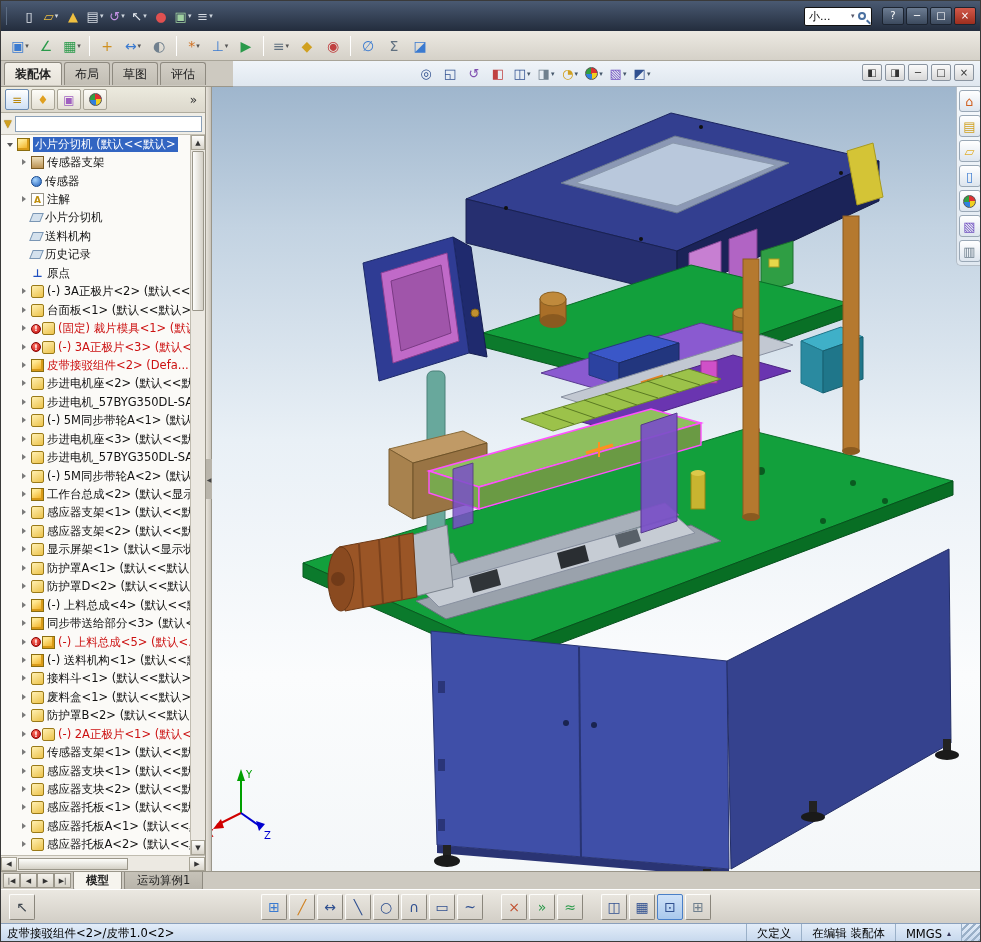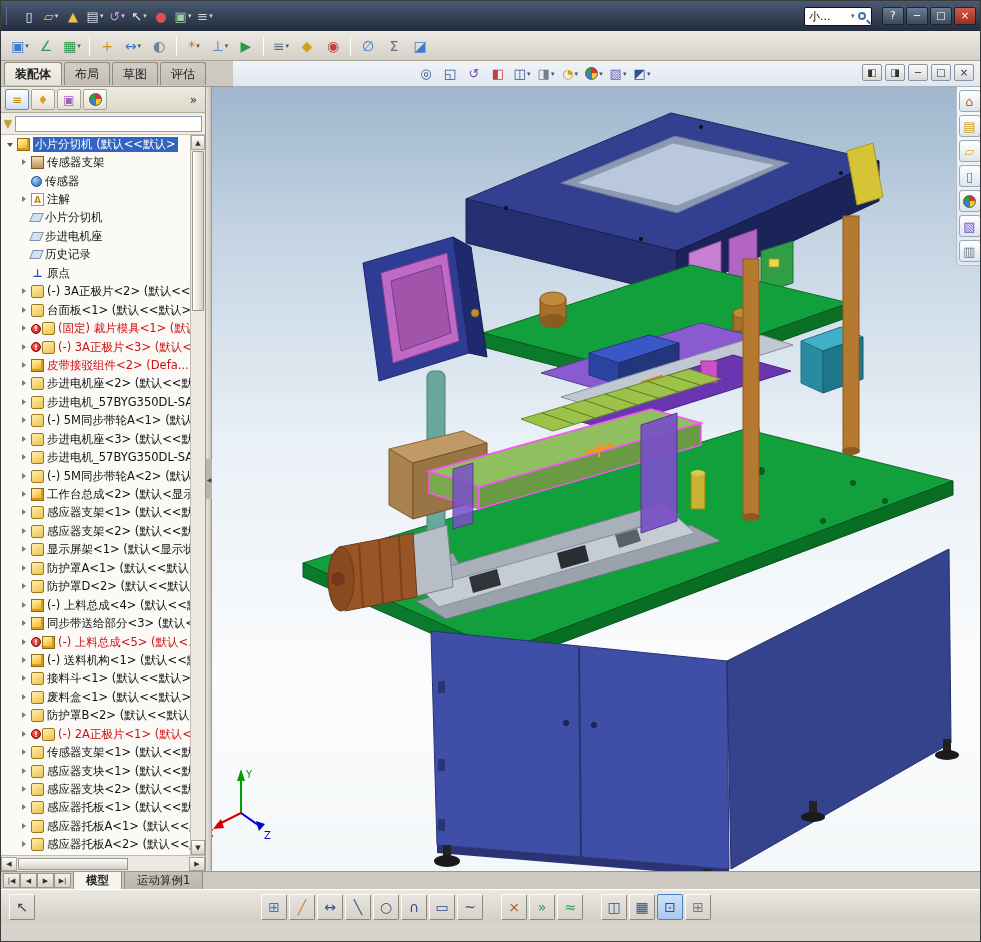--- a/index.html
+++ b/index.html
@@ -319,21 +319,21 @@
               <span class="lbl">注解</span>
             </div>
             <div class="row" style="padding-left: 18px;">
               <span class="exp noexp"></span>
               <span class="ti ti-plane"></span>
               <span class="lbl">小片分切机</span>
             </div>
             <div class="row" style="padding-left: 18px;">
               <span class="exp noexp"></span>
               <span class="ti ti-plane"></span>
-              <span class="lbl">步进电机座</span>
+              <span class="lbl">送料机构</span>
             </div>
             <div class="row" style="padding-left: 18px;">
               <span class="exp noexp"></span>
               <span class="ti ti-plane"></span>
               <span class="lbl">历史记录</span>
             </div>
             <div class="row" style="padding-left: 18px;">
               <span class="exp noexp"></span>
               <span class="ti ti-origin">⊥</span>
               <span class="lbl">原点</span>
@@ -766,14 +766,28 @@
         <span class="glyph" style="color: rgb(48, 80, 144);">▦</span>
       </span>
       <span class="skico hl">
         <span class="glyph" style="color: rgb(48, 80, 144);">⊡</span>
       </span>
       <span class="skico">
         <span class="glyph" style="color: rgb(112, 128, 142);">⊞</span>
       </span>
     </div>
 
+  <div class="statusbar">
+    <div class="sb-left">皮带接驳组件&lt;2&gt;/皮带1.0&lt;2&gt;</div>
+    <div class="sb-cell">
+        <span>欠定义</span>
+      </div>
+    <div class="sb-cell">
+        <span>在编辑 装配体</span>
+      </div>
+    <div class="sb-cell">
+        <span>MMGS</span>
+        <span class="caret">▴</span>
+      </div>
+    <div class="sb-cell sb-grip"></div>
+  </div>
 
 </div>
 
 </body></html>

